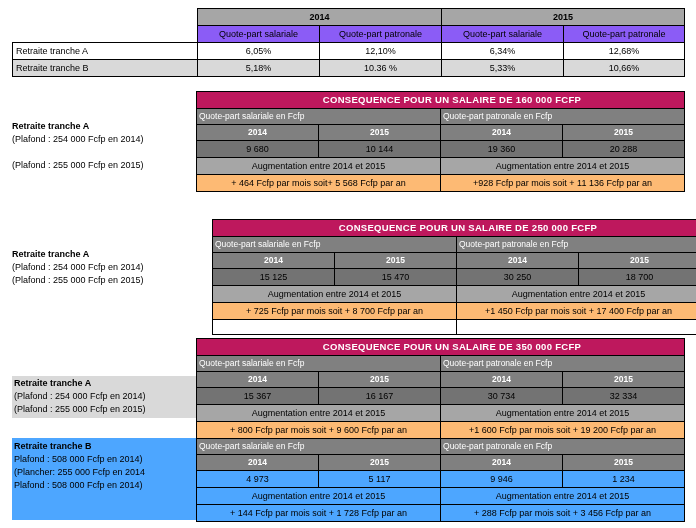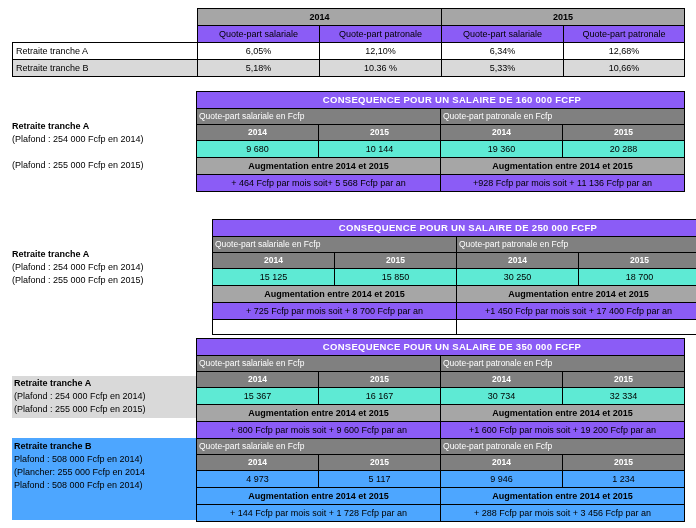--- a/index.html
+++ b/index.html
@@ -64,21 +64,21 @@
   }
   .row-shaded td {
     background: #d9d9d9;
   }
 
   
   .block {
     position: absolute;
   }
   .block .ctitle {
-    background: #8b5cf6;
+    background: #be185d;
     color: #ffffff;
     font-weight: bold;
     text-align: center;
     letter-spacing: 0.3px;
     font-size: 9.5px;
     height: 14px;
     padding-left: 25px;
   }
   .qp {
     background: #808080;
@@ -90,33 +90,33 @@
     background: #808080;
     color: #ffffff;
     text-align: center;
     font-weight: bold;
     font-size: 8.5px;
     height: 13px;
   }
   .num {
     text-align: center;
     height: 14px;
-    background: #5eead4;
+    background: #737373;
   }
   .aug {
     background: #a6a6a6;
     text-align: center;
-    font-weight: bold;
+    font-weight: normal;
     height: 14px;
     font-size: 9px;
   }
   .res {
     text-align: center;
     height: 14px;
-    background: #8b5cf6;
+    background: #fdba74;
     font-size: 9px;
   }
   .empty-row td {
     height: 12px;
     background: #ffffff;
   }
 
   
   .side {
     position: absolute;
@@ -249,21 +249,21 @@
     <td class="qp" colspan="2">Quote-part patronale en Fcfp</td>
   </tr>
   <tr>
     <td class="yr">2014</td>
     <td class="yr">2015</td>
     <td class="yr">2014</td>
     <td class="yr">2015</td>
   </tr>
   <tr>
     <td class="num">15 125</td>
-    <td class="num">15 850</td>
+    <td class="num">15 470</td>
     <td class="num">30 250</td>
     <td class="num">18 700</td>
   </tr>
   <tr>
     <td class="aug" colspan="2">Augmentation entre 2014 et 2015</td>
     <td class="aug" colspan="2">Augmentation entre 2014 et 2015</td>
   </tr>
   <tr>
     <td class="res" colspan="2">+ 725 Fcfp par mois soit + 8 700 Fcfp par an</td>
     <td class="res" colspan="2">+1 450 Fcfp par mois soit + 17 400 Fcfp par an</td>

